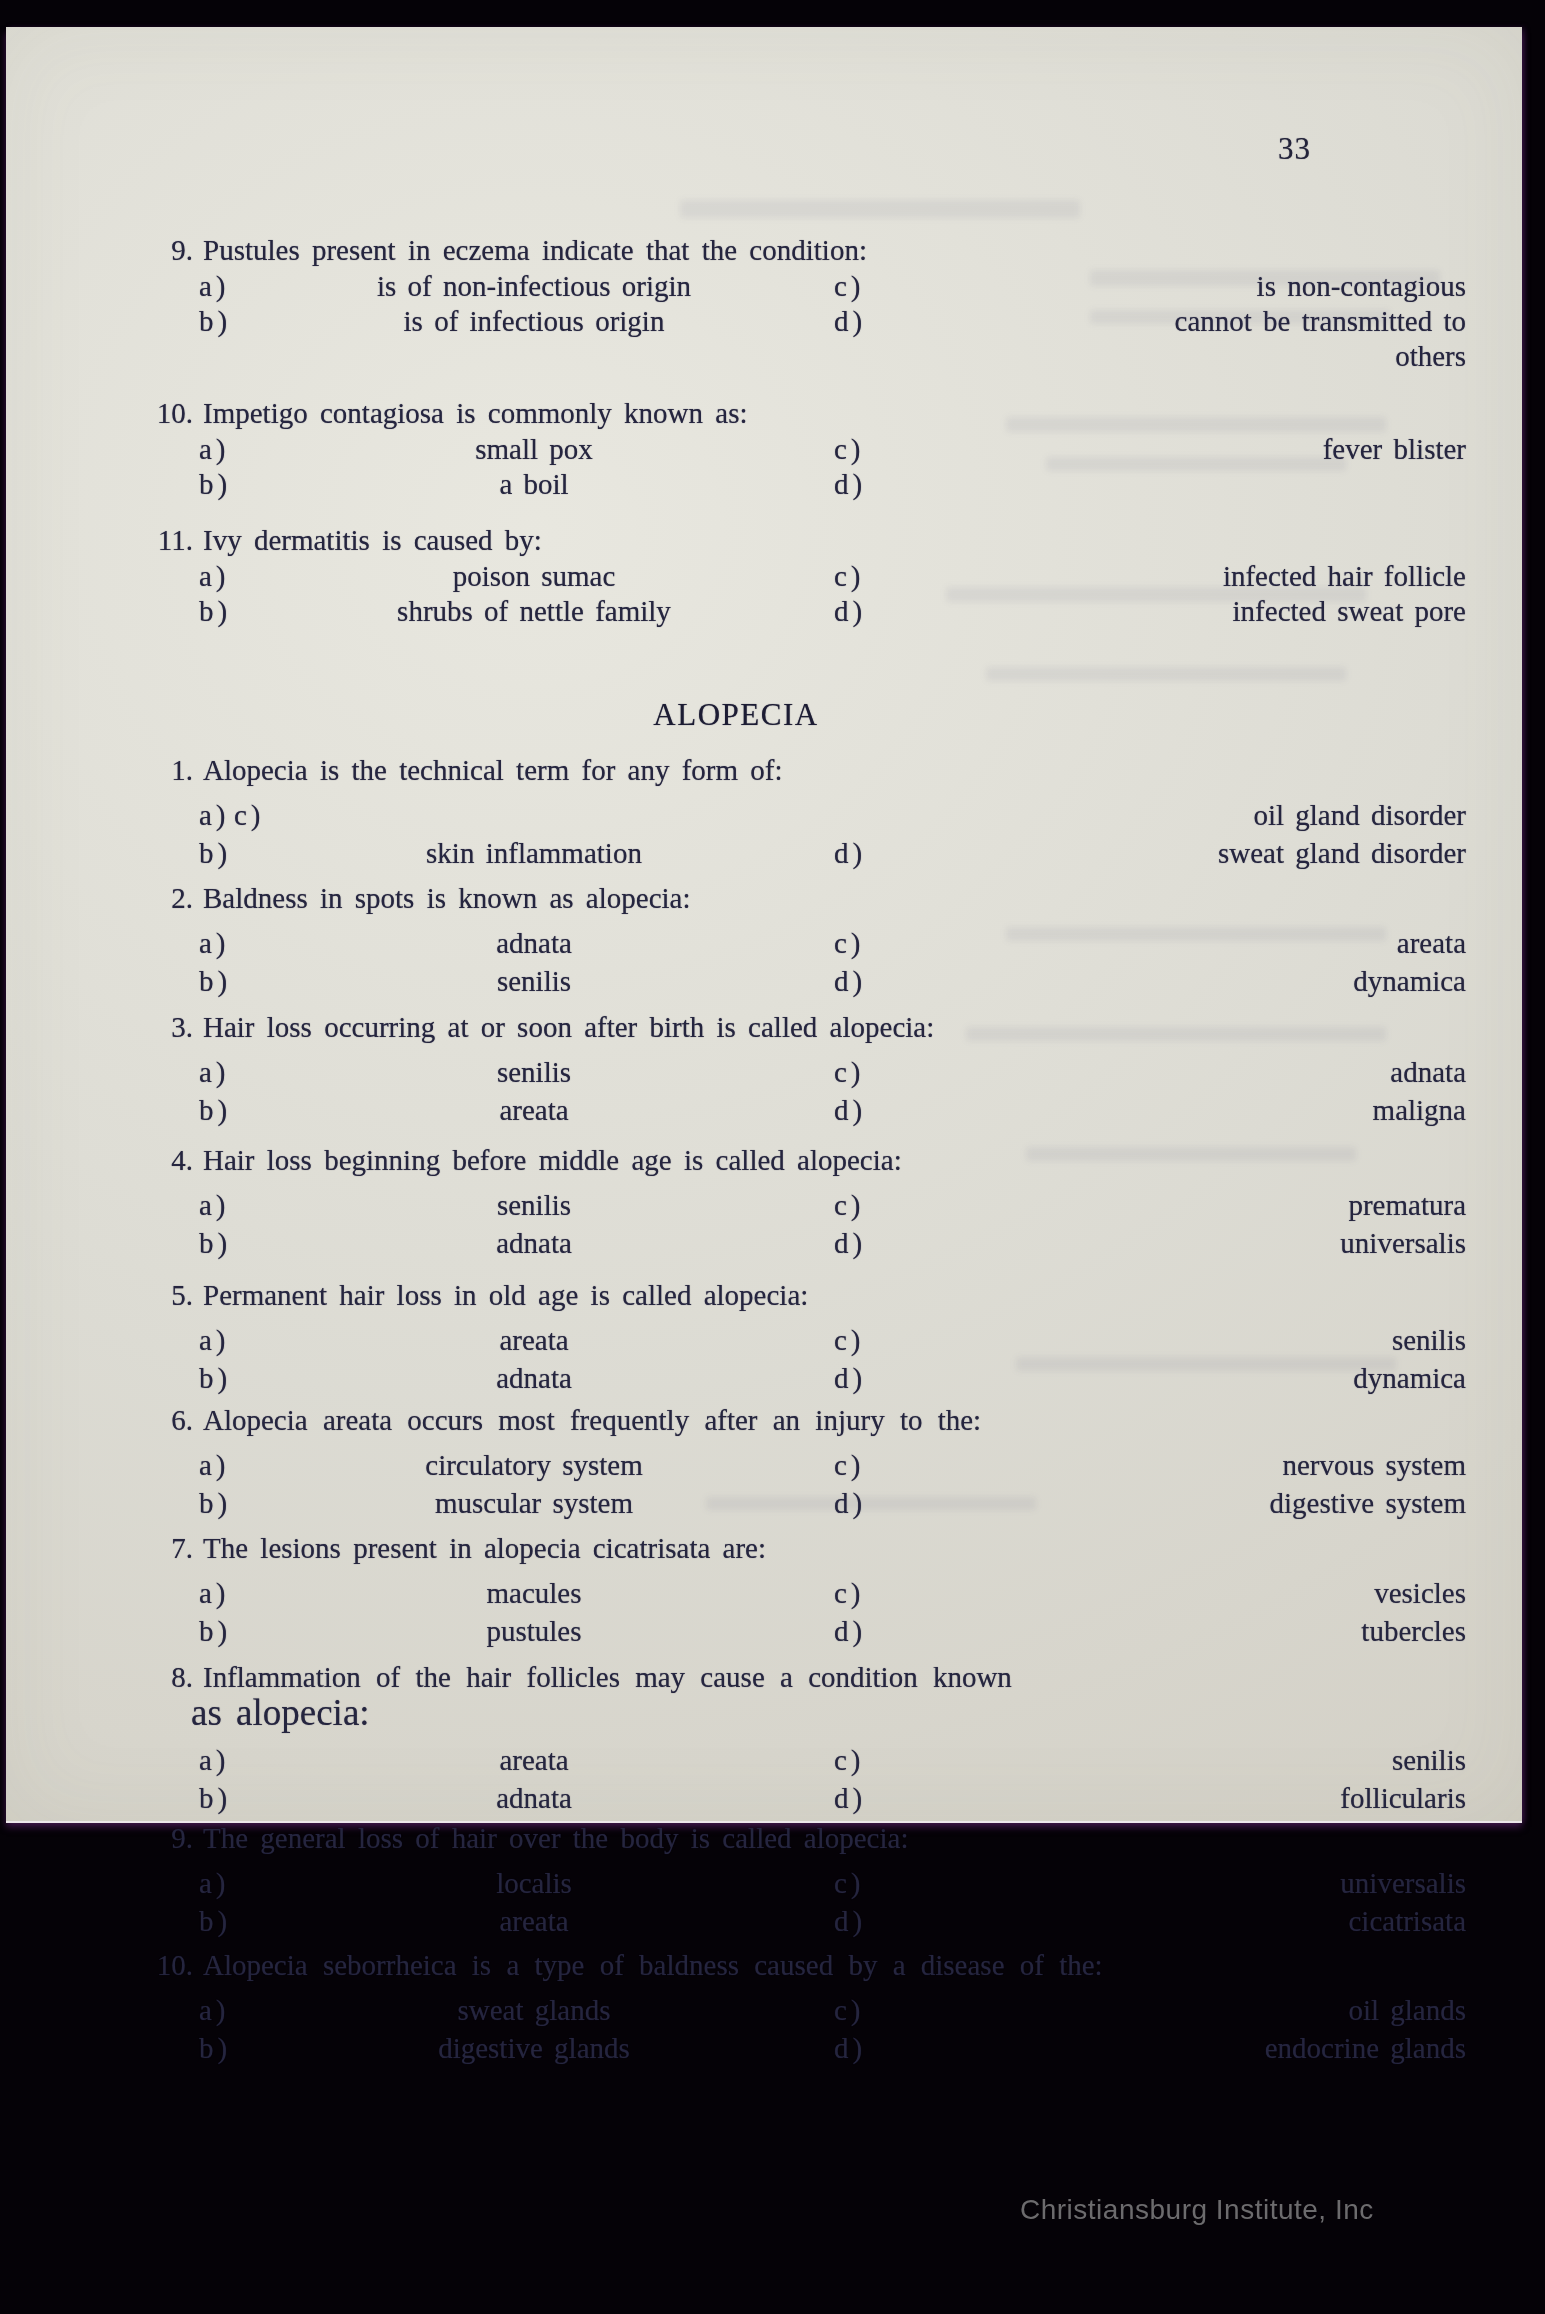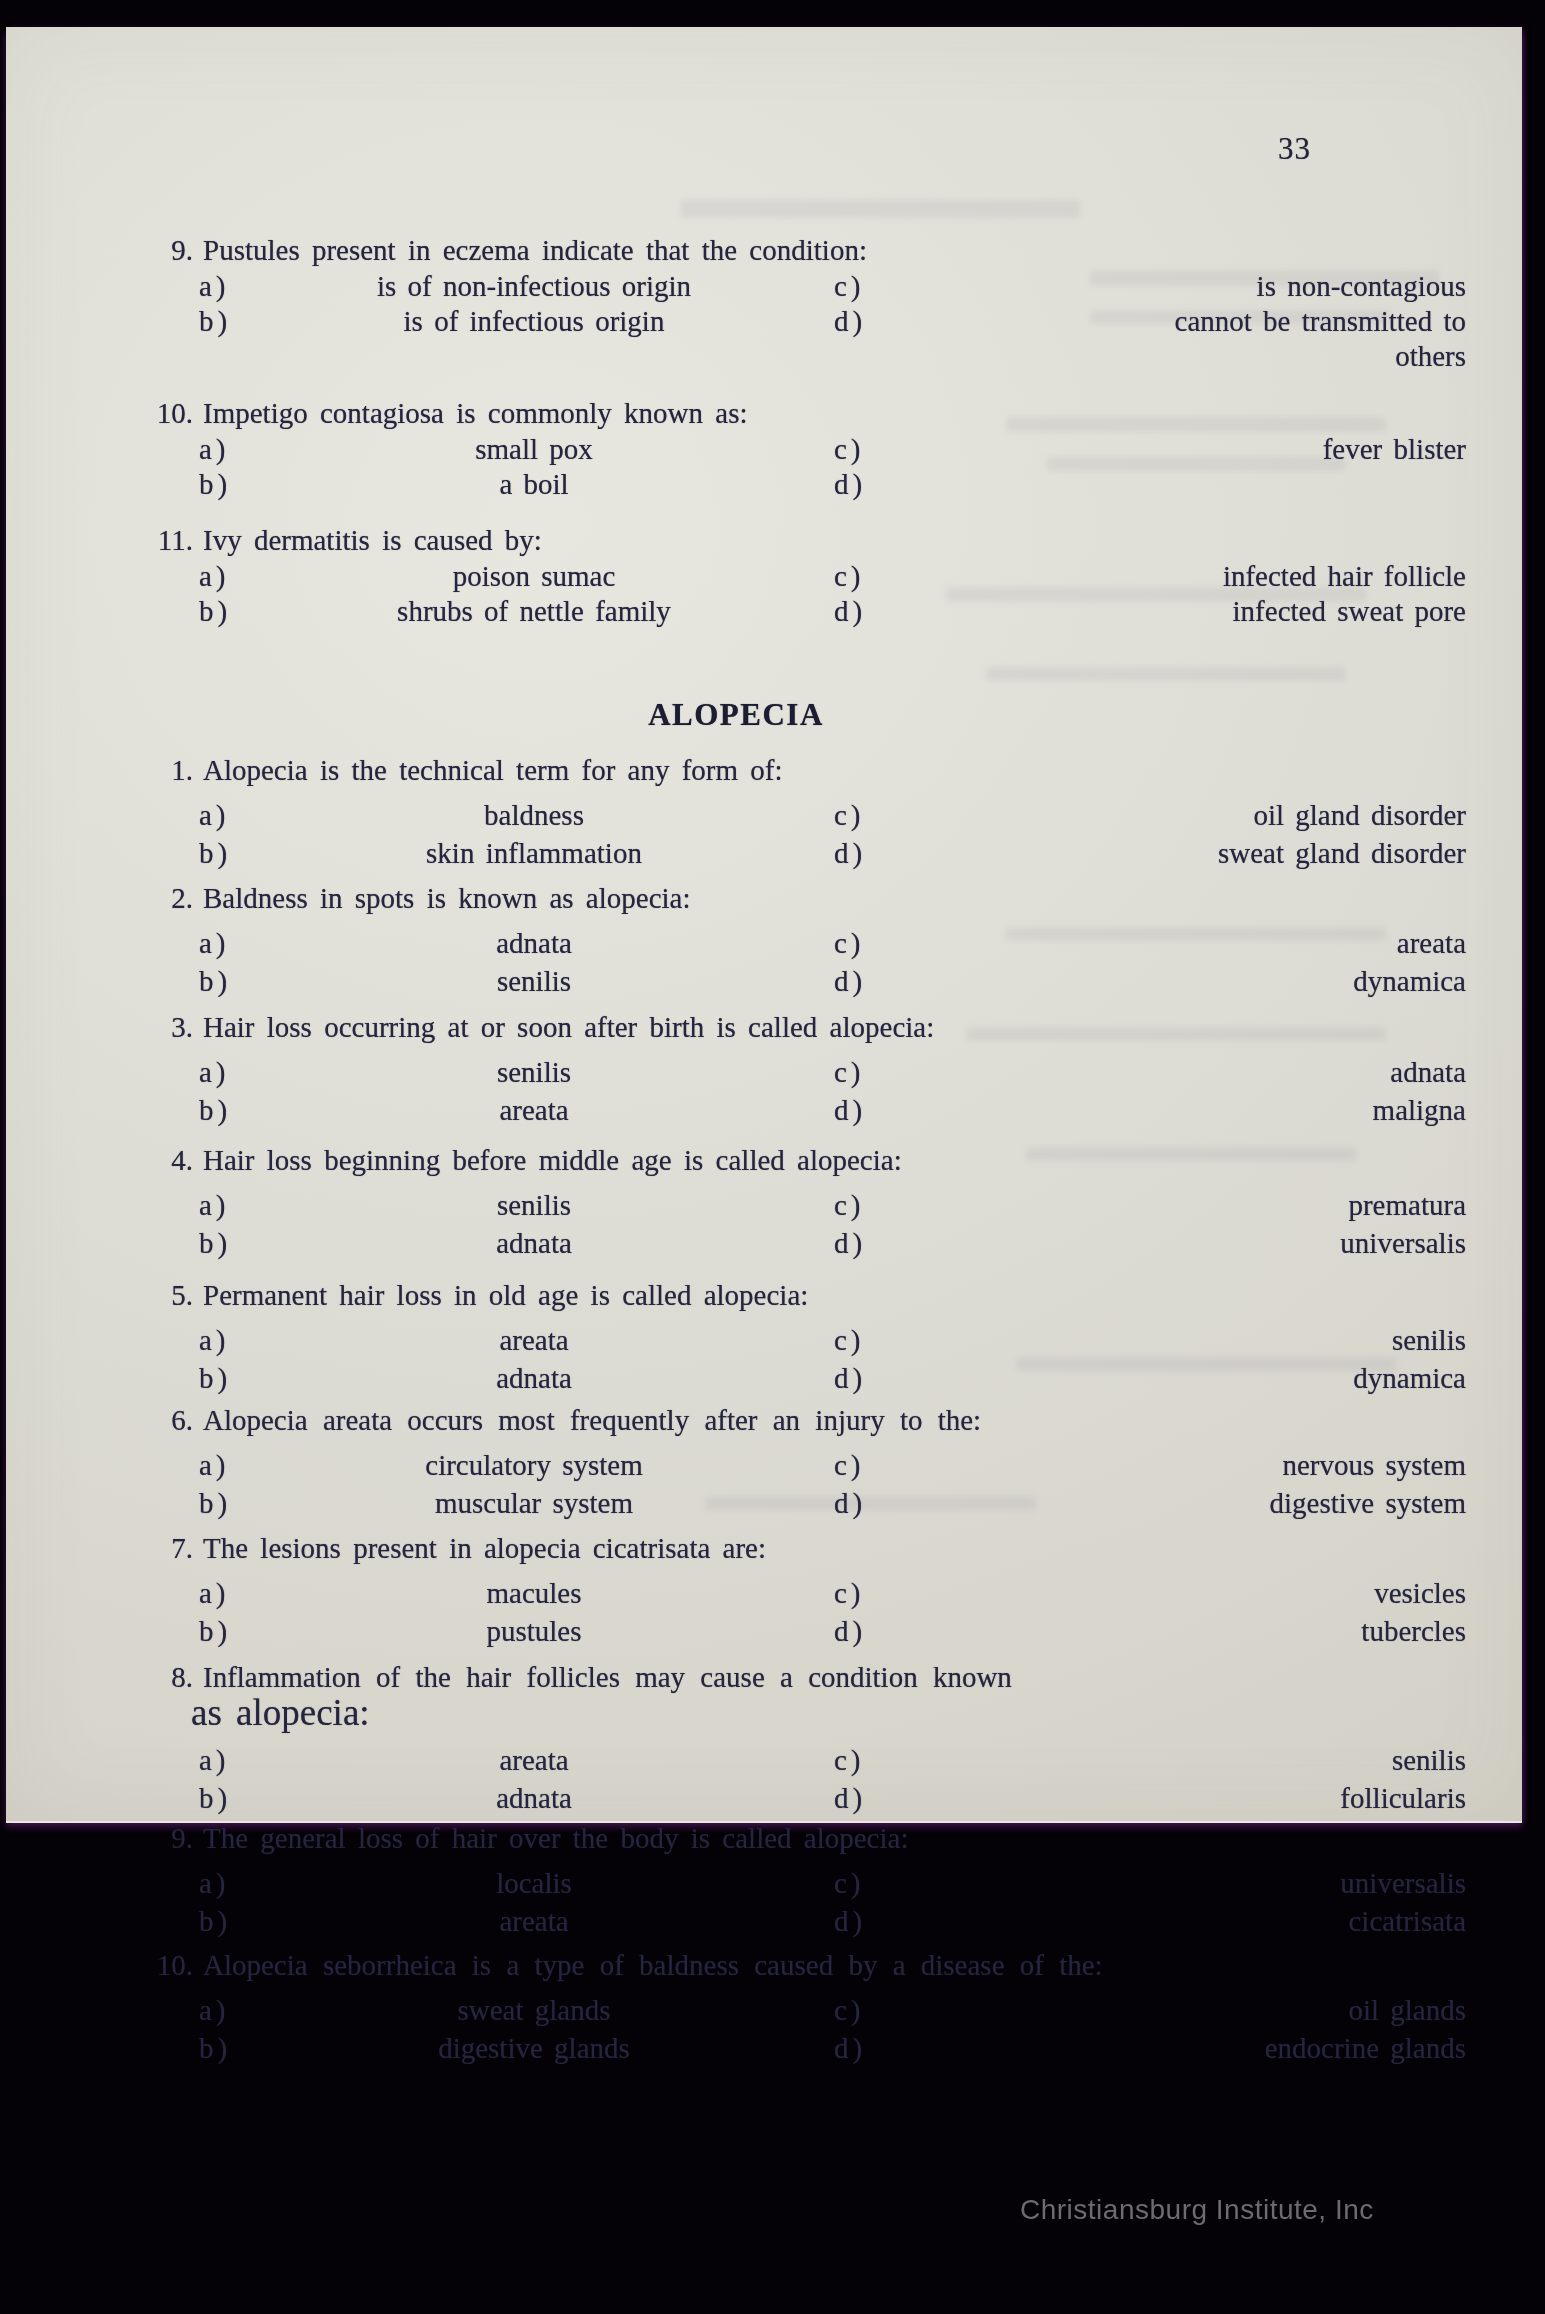--- a/index.html
+++ b/index.html
@@ -27,21 +27,21 @@
       3px 0 5px rgba(70,25,90,0.35),
       inset 0 0 90px rgba(120,110,90,0.08);
   }
   .page-number{
     position:absolute;left:1272px;top:104px;width:70px;
     font-size:31px;color:#23233a;letter-spacing:1px;
     text-shadow:0 0 1px rgba(30,30,55,.6);
   }
   .heading{
     position:absolute;left:140px;top:671px;width:1180px;
-    text-align:center;font-weight:bold;font-size:31px;line-height:34px;
+    text-align:center;font-weight:normal;font-size:31px;line-height:34px;
     color:#1c1c33;letter-spacing:1.5px;
     text-shadow:0 0 1px rgba(25,25,50,.7);
   }
   .q{
     position:absolute;left:140px;width:1320px;
     color:#25253f;text-shadow:0 0 1px rgba(32,32,58,.62);
   }
   .qline{display:flex;font-size:29px;line-height:34px;white-space:nowrap;word-spacing:5px;}
   .qnum{flex:0 0 47px;text-align:right;margin-right:10px;}
   .qline2{margin-left:45px;font-size:37px;line-height:38px;white-space:nowrap;word-spacing:5px;}
@@ -141,21 +141,20 @@
         </div>
       </div>
       <div class="q sec1" style="top: 726px;">
         <div class="qline">
           <span class="qnum">1.</span>
           <span class="qtext">Alopecia is the technical term for any form of:</span>
         </div>
         <div class="opts">
           <div class="orow">
             <span class="olet">a)</span>
-            <span class="otext">baldness</span>
             <span class="olet2">c)</span>
             <span class="otext2">oil gland disorder</span>
           </div>
           <div class="orow">
             <span class="olet">b)</span>
             <span class="otext">skin inflammation</span>
             <span class="olet2">d)</span>
             <span class="otext2">sweat gland disorder</span>
           </div>
         </div>

